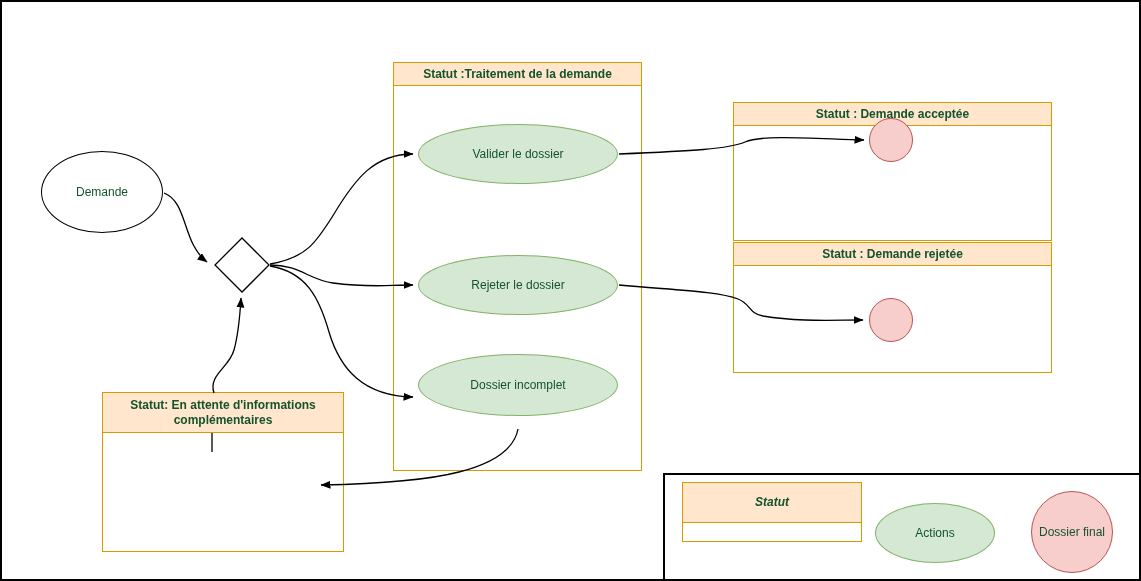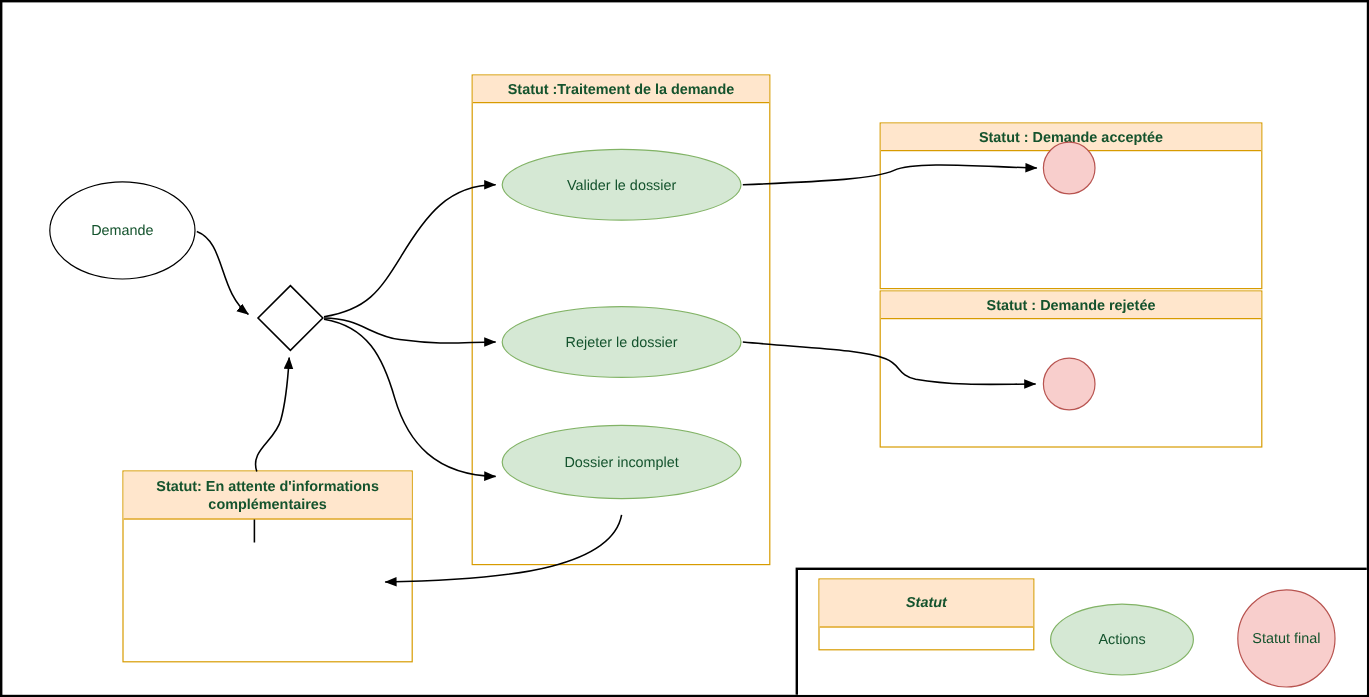--- a/index.html
+++ b/index.html
@@ -69,21 +69,21 @@
 
   <div class="container" id="c-attente">
     <div class="container-header">Statut: En attente d'informations complémentaires</div>
   </div>
 
   <div id="legend-box"></div>
   <div id="legend-statut">
     <div class="container-header">Statut</div>
   </div>
   <div class="node ellipse action" id="legend-actions">Actions</div>
-  <div class="node final" id="legend-final">Statut final</div>
+  <div class="node final" id="legend-final">Dossier final</div>
 
   <div class="node ellipse plain" id="n-demande">Demande</div>
   <div class="node ellipse action" id="n-valider">Valider le dossier</div>
   <div class="node ellipse action" id="n-rejeter">Rejeter le dossier</div>
   <div class="node ellipse action" id="n-incomplet">Dossier incomplet</div>
   <div class="node final" id="n-final-acceptee"></div>
   <div class="node final" id="n-final-rejetee"></div>
 
   <svg id="edges" viewBox="0 0 1141 581" xmlns="http://www.w3.org/2000/svg">
     <defs>

